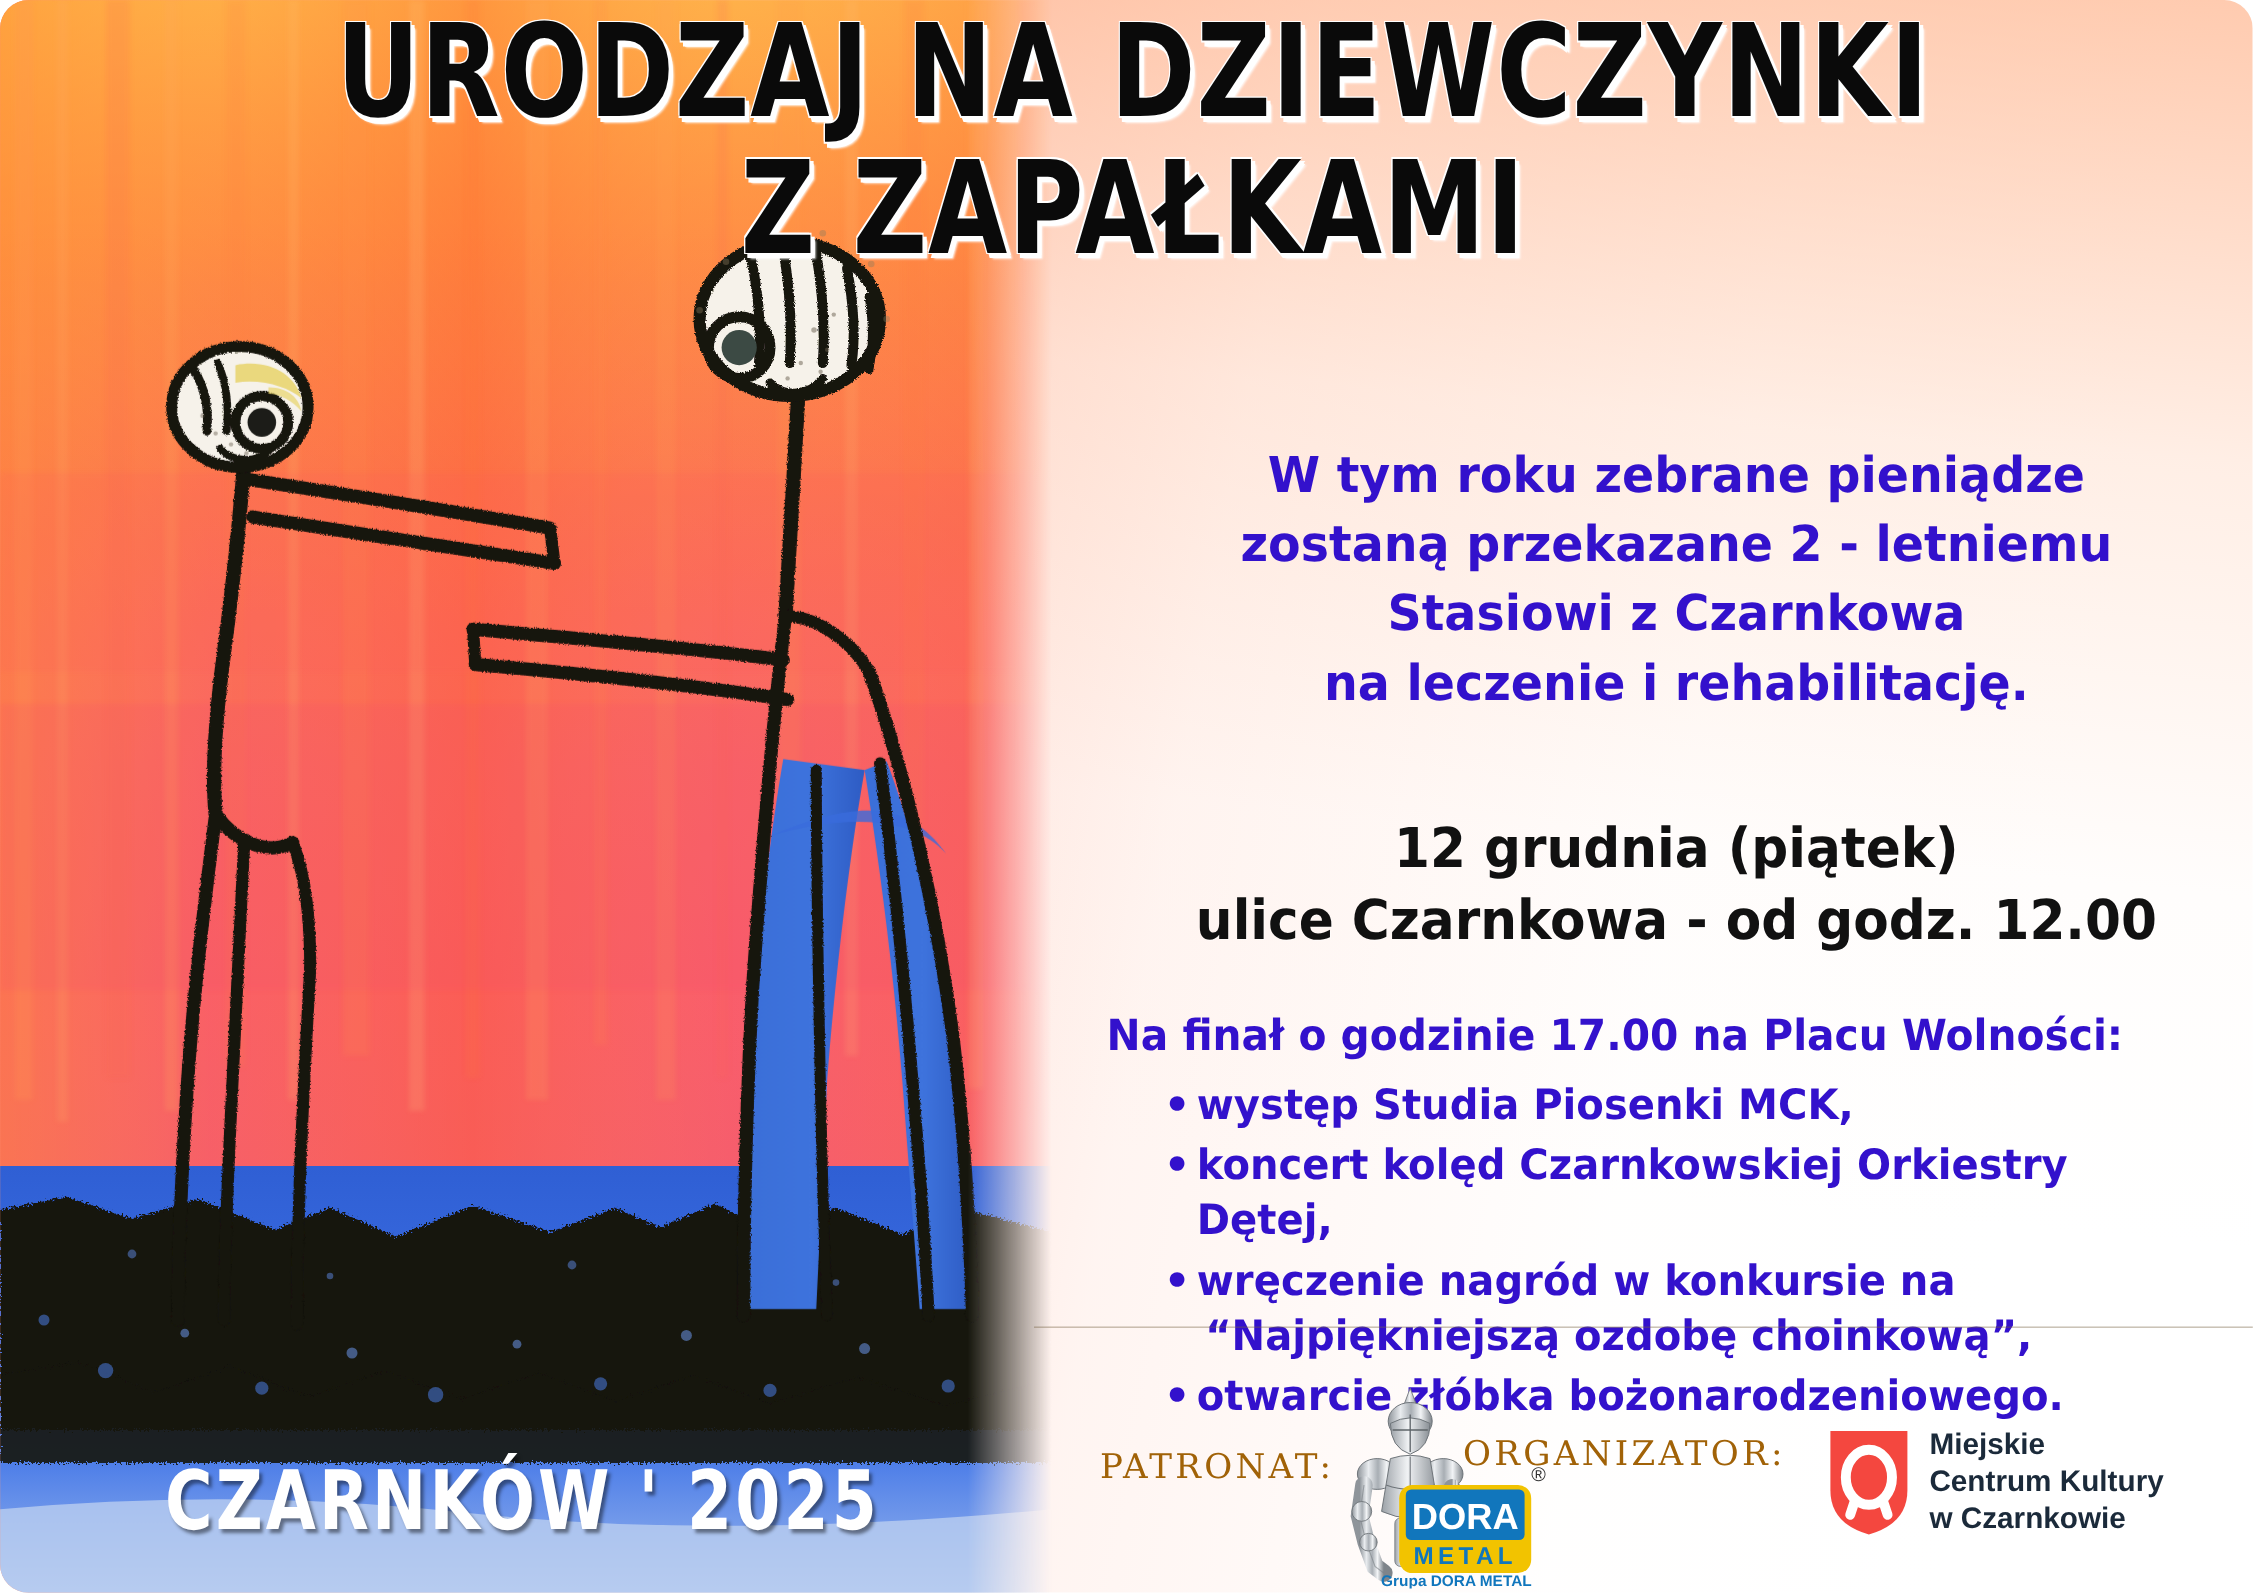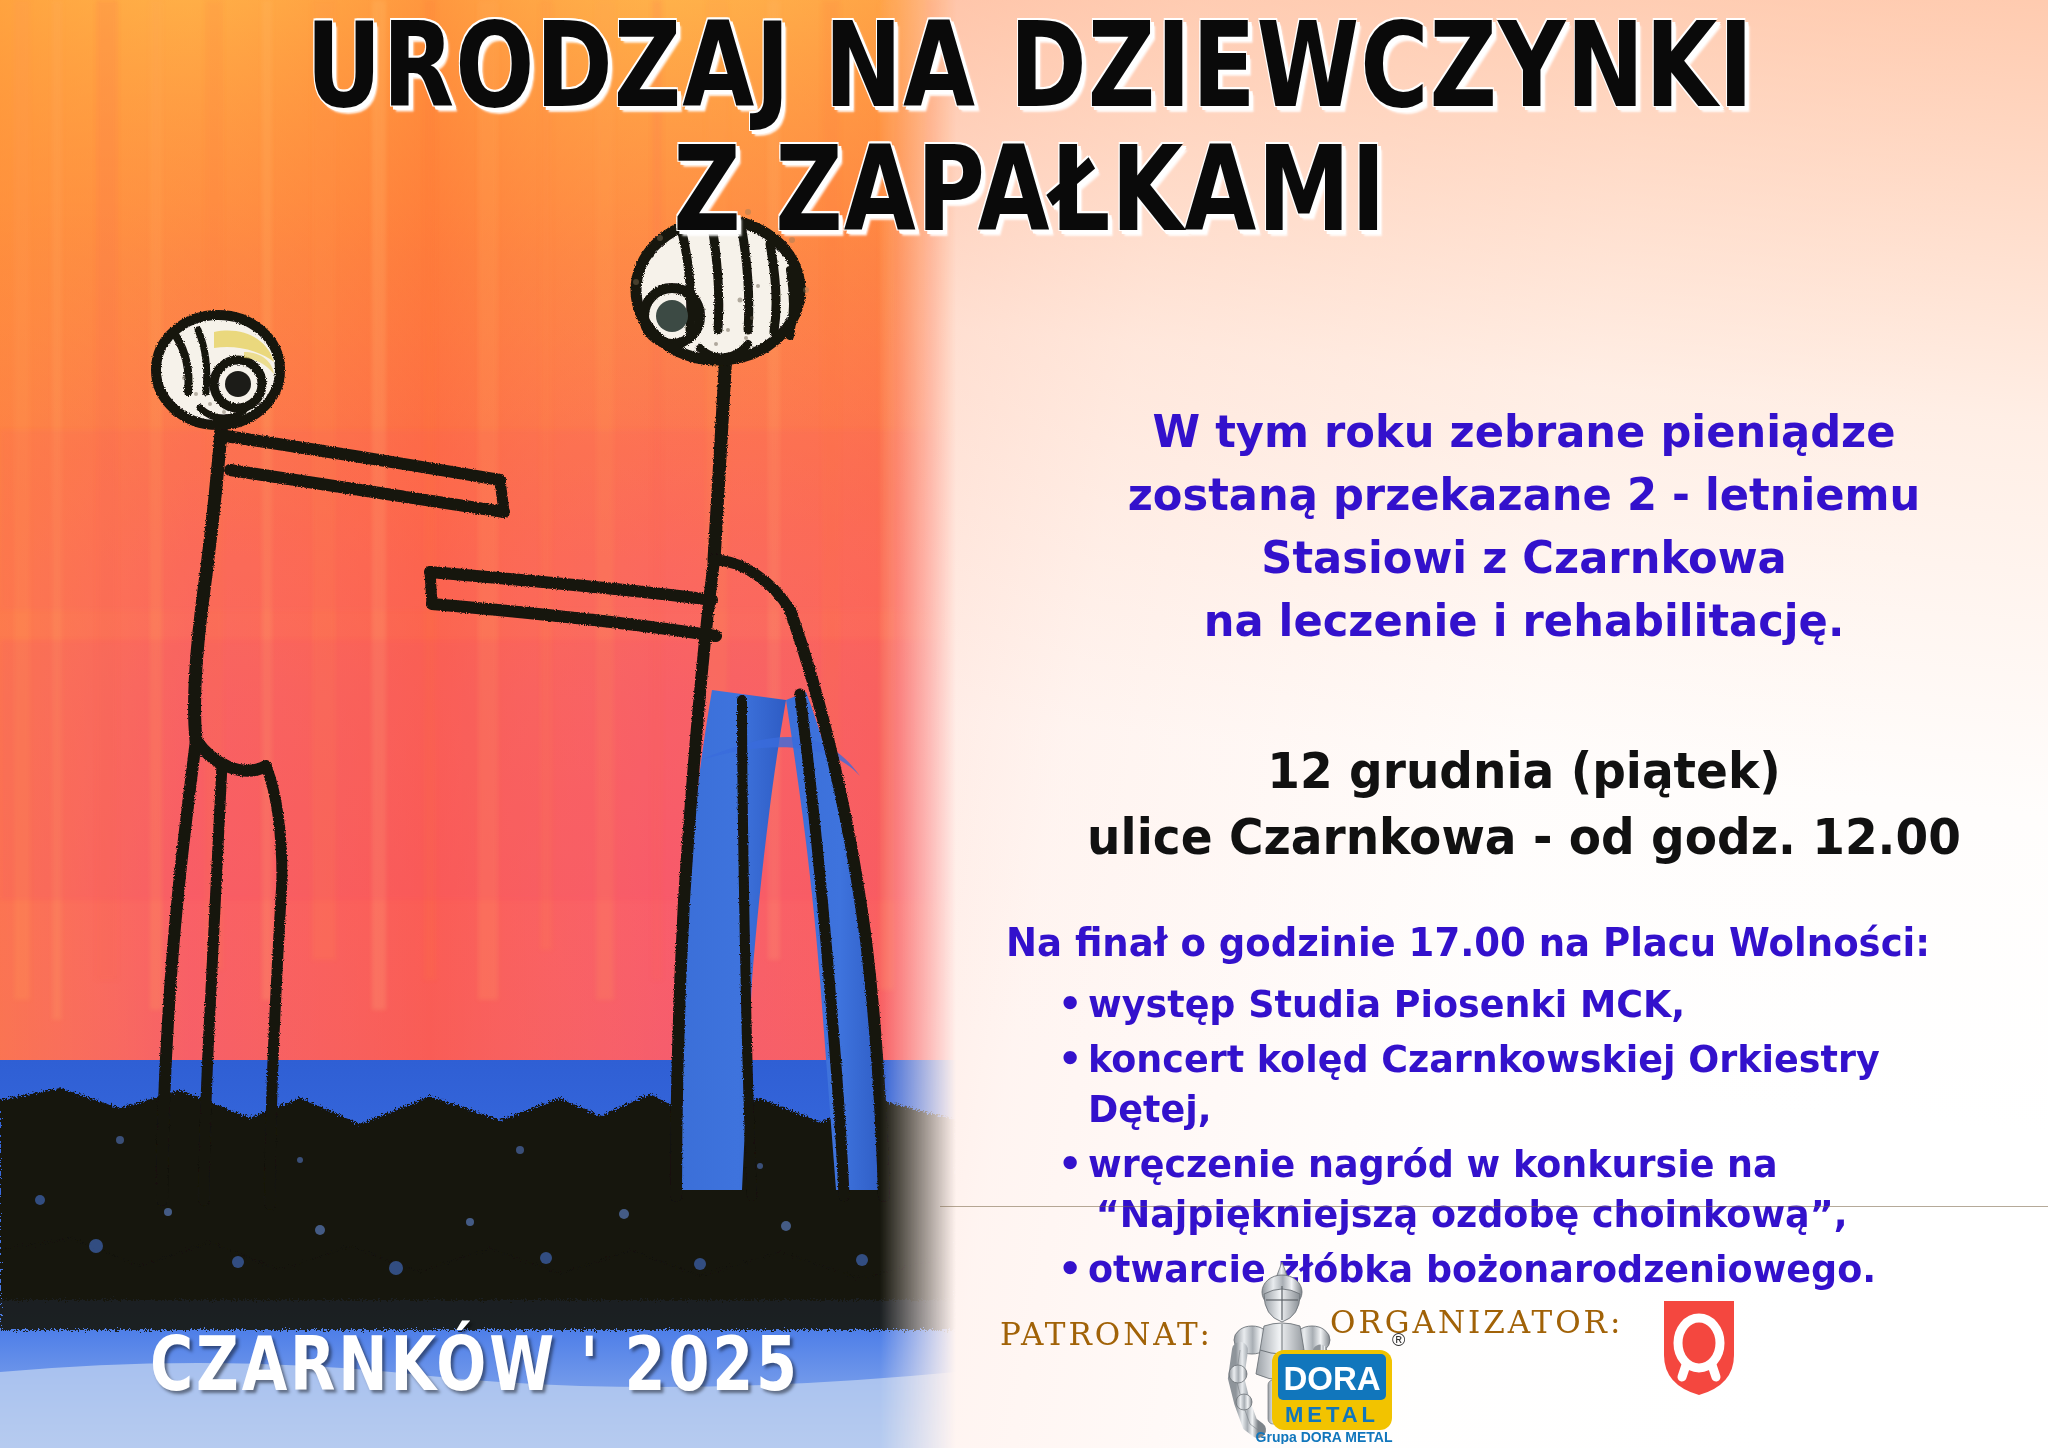--- a/index.html
+++ b/index.html
@@ -13,20 +13,21 @@
     overflow: hidden;
     font-family: "Liberation Sans", sans-serif;
   }
 
   #poster {
     position: relative;
     width: 2048px;
     height: 1448px;
     overflow: hidden;
     background: #ffffff;
+    border-radius: 26px;
   }
 
   
   .bg-panel {
     position: absolute;
     inset: 0;
     background:
       linear-gradient(100deg,
         rgba(255,110,90,0.95) 0%,
         rgba(255,150,120,0.85) 14%,
@@ -561,16 +562,21 @@
 
     <div class="mck-logo">
       <svg viewBox="0 0 78 100" xmlns="http://www.w3.org/2000/svg" style="width:78px;height:100px;flex:0 0 78px;">
         <path d="M4,4 L74,4 L74,58 Q74,88 39,98 Q4,88 4,58 Z" fill="#F4473F"></path>
         <g fill="none" stroke="#FFFFFF" stroke-width="9" stroke-linecap="round">
           <ellipse cx="39" cy="46" rx="21" ry="25"></ellipse>
           <path d="M26,68 L22,80"></path>
           <path d="M52,68 L56,80"></path>
         </g>
       </svg>
+      <div class="mck-text">
+        <div>Miejskie</div>
+        <div>Centrum Kultury</div>
+        <div>w Czarnkowie</div>
+      </div>
     </div>
   </div>
 
 </div>
 
 </body></html>

